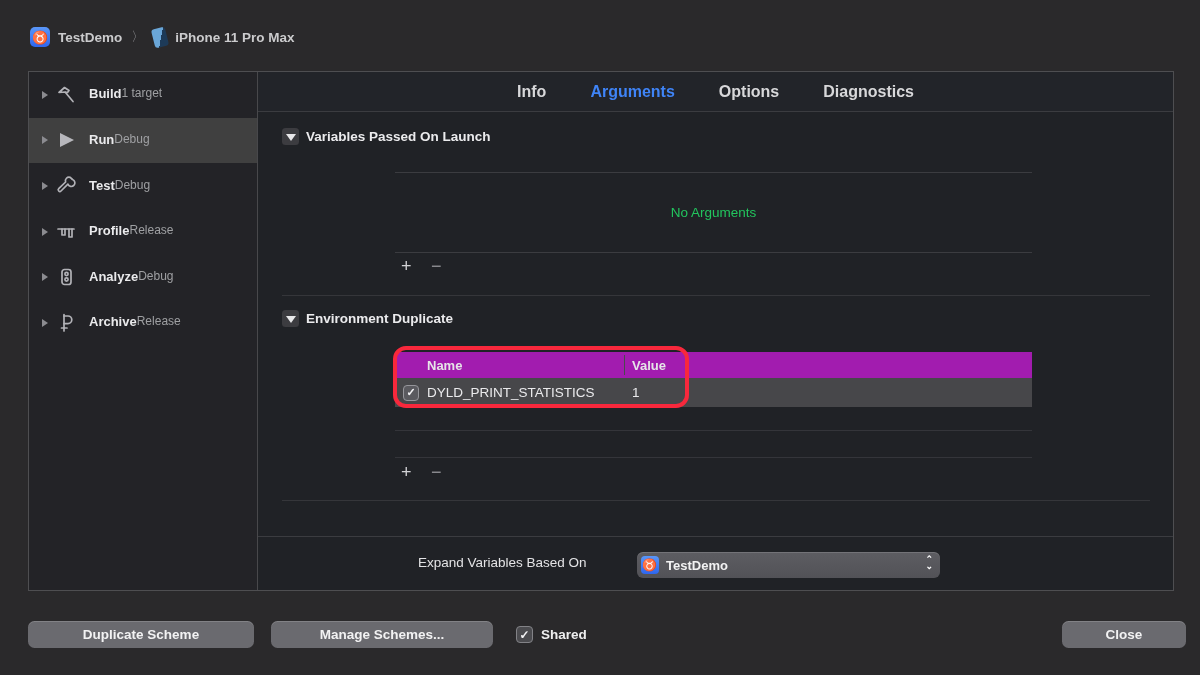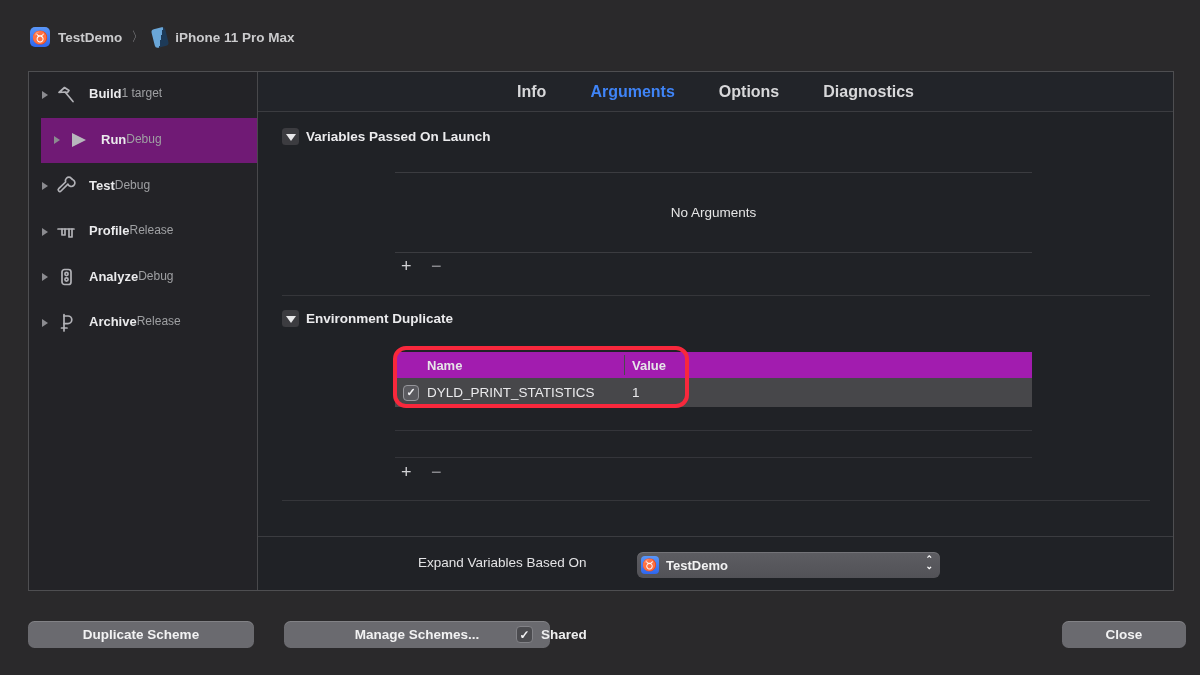--- a/index.html
+++ b/index.html
@@ -32,21 +32,21 @@
 
   
   .panel {
     position:absolute; left:28px; top:71px; width:1146px; height:520px;
     border:1px solid #4e4e51; display:flex; background:#202226;
   }
 
   
   .sidebar { width:229px; background:#232327; border-right:1px solid #48484b; flex:none; }
   .srow { height:45.6px; display:flex; align-items:center; padding-left:13px; }
-  .srow.selected { background:#701a75;margin-left:12px; }
+  .srow.selected { background:#404040; }
   .disclosure {
     width:0; height:0; border-left:6px solid #8b8b90;
     border-top:4.5px solid transparent; border-bottom:4.5px solid transparent;
     margin-right:7px; flex:none;
   }
   .sicon { width:27px; height:22px; flex:none; margin-right:7px; display:flex; align-items:center; }
   .sicon svg { stroke:#b2b2b7; fill:none; stroke-width:1.7; stroke-linecap:round; stroke-linejoin:round; }
   .slabels { display:flex; flex-direction:row; line-height:1.3; }
   .slabel { font-size:13px; font-weight:700; color:#eaeaec; }
   .ssub { font-size:12px; color:#9fa0a3; }
@@ -71,21 +71,21 @@
     width:0; height:0; border-top:7px solid #e8e8ea;
     border-left:5px solid transparent; border-right:5px solid transparent; margin-top:1px;
   }
   .sect-title { font-size:13.5px; font-weight:700; color:#ebebed; }
 
   .args-empty-box {
     position:absolute; left:137px; width:637px; top:100px; height:81px;
     border-top:1px solid #3b3c40; border-bottom:1px solid #3b3c40;
     display:flex; align-items:center; justify-content:center;
   }
-  .empty-text { font-size:13.5px; color:#e5e5e5; }
+  .empty-text { font-size:13.5px; color:#22c55e; }
 
   .pm { position:absolute; left:143px; display:flex; }
   .pm span { width:30px; text-align:left; font-size:18px; cursor:default; }
   .pm .plus { color:#d2d2d5; }
   .pm .minus { color:#97979b; }
 
   .wide-sep { position:absolute; left:24px; width:868px; height:1px; background:#35363a; }
 
   
   .env-table { position:absolute; left:137px; top:280px; width:637px; }
@@ -130,21 +130,21 @@
   .popup-chevrons { position:absolute; right:7px; top:4px; display:flex; flex-direction:column; line-height:7px; color:#fff; font-size:9px; font-weight:700; }
 
   
   .btn {
     position:absolute; top:621px; height:27px; border-radius:6.5px;
     background:#6a6a6f; box-shadow:inset 0 1px 0 rgba(255,255,255,.16);
     color:#f2f2f3; font-size:13.5px; font-weight:600;
     display:flex; align-items:center; justify-content:center; cursor:default;
   }
   .btn-duplicate { left:28px; width:226px; }
-  .btn-manage { left:271px; width:266px;margin-left:13px; }
+  .btn-manage { left:271px; width:222px; }
   .btn-close { left:1062px; width:124px; }
   .shared-check {
     position:absolute; left:516px; top:626px; width:17px; height:17px;
     background:#4b4b4f; border:1px solid #828287; border-radius:4px;
     color:#f4f4f6; font-size:12px; font-weight:700;
     display:flex; align-items:center; justify-content:center;
   }
   .shared-label { position:absolute; left:541px; top:627px; font-size:13.5px; font-weight:600; color:#eeeeef; }
 </style>
 </head>

